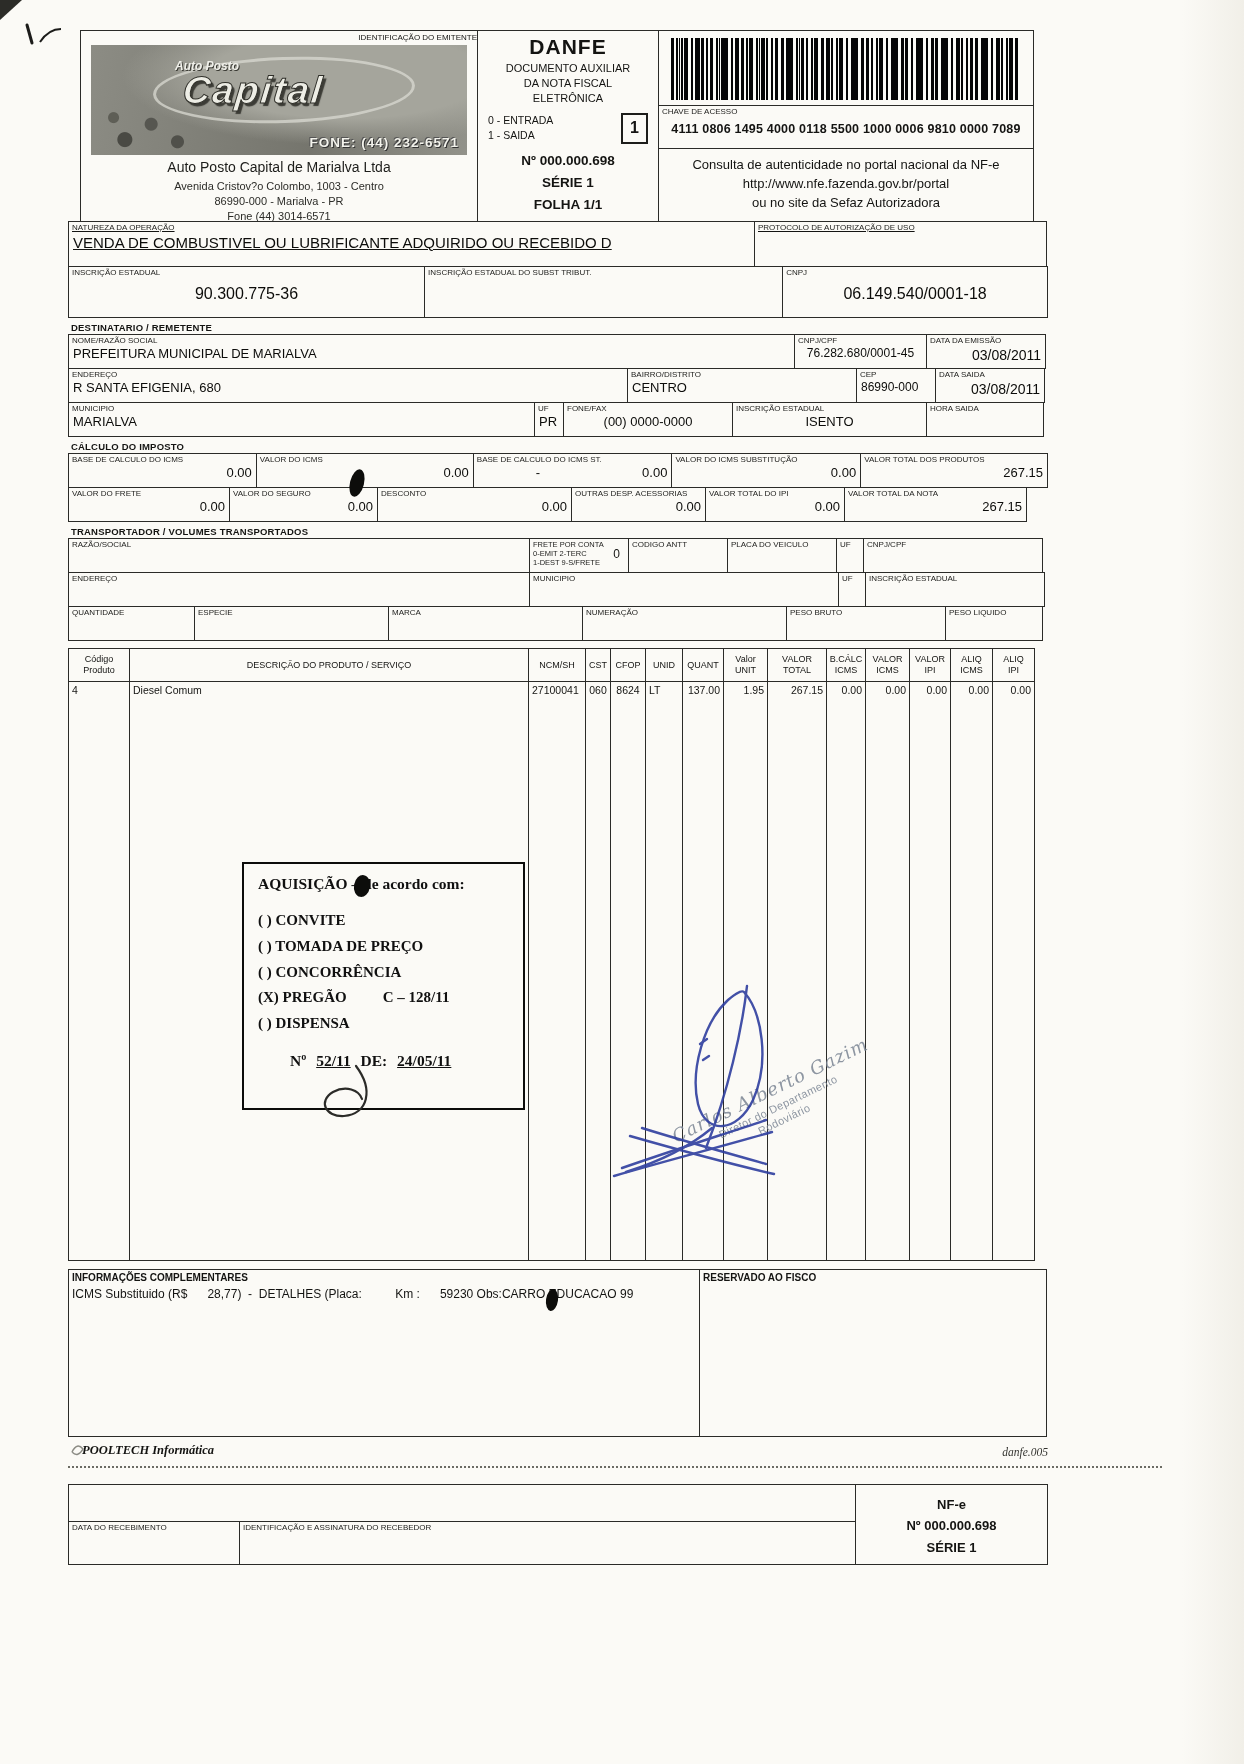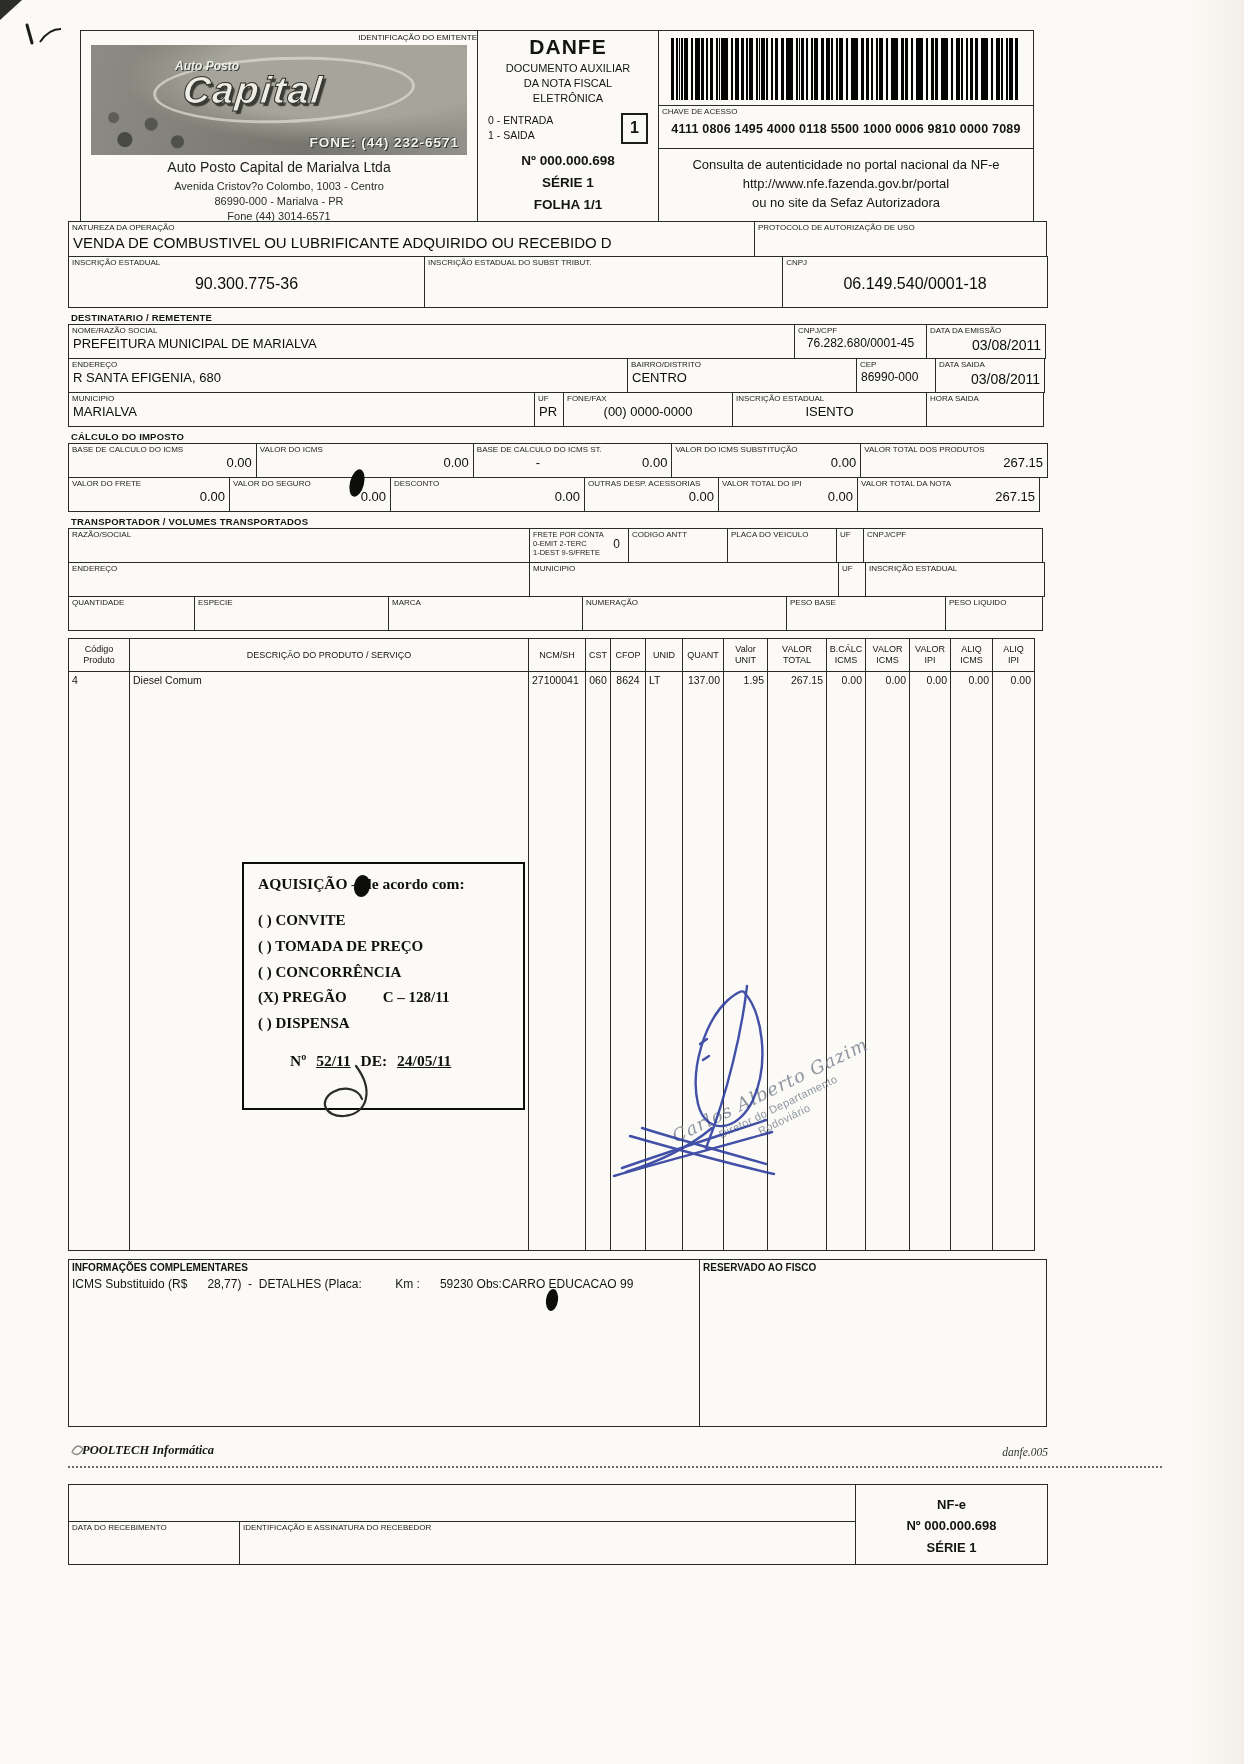--- a/index.html
+++ b/index.html
@@ -57,21 +57,21 @@
   .barcode { height:62px; margin:7px 12px 5px; 
     background:
       repeating-linear-gradient(90deg,#050505 0 2px,transparent 2px 5px),
       repeating-linear-gradient(90deg,#050505 0 1px,transparent 1px 8px),
       repeating-linear-gradient(90deg,#050505 0 3px,transparent 3px 13px);
   }
   .chave { border-top:1px solid #2b2b28; border-bottom:1px solid #2b2b28; height:44px; }
   .chave-val { font-size:12.5px; font-weight:bold; text-align:center; margin-top:5px; letter-spacing:.2px; }
   .consulta { flex:1; font-size:13px; text-align:center; padding-top:7px; line-height:1.45; white-space:pre-line; }
 
-  .h42 { height:36px; } .h52 { height:52px; } .h35 { height:35px; }
+  .h42 { height:46px;text-decoration:underline; } .h52 { height:52px; } .h35 { height:35px; }
 
   
   .ptable { margin-top:7px; }
   .throw { display:flex; }
   .th { border:1px solid #2b2b28; margin-left:-1px; height:34px; display:flex; align-items:center; justify-content:center; text-align:center; font-size:9px; line-height:1.2; white-space:pre-line; padding:0 1px; }
   .th:first-child { margin-left:0; }
   .tbrow { display:flex; margin-top:-1px; }
   .td { border:1px solid #2b2b28; margin-left:-1px; height:580px; font-size:10.5px; padding:2px 3px; overflow:hidden; }
   .td:first-child { margin-left:0; }
 
@@ -262,21 +262,21 @@
       <div class="cell h35" style="width:193px">
         <div class="flabel">VALOR TOTAL DOS PRODUTOS</div>
         <div class="fvalue num">267.15</div>
       </div>
     </div>
     <div class="row">
       <div class="cell h35" style="width:162px">
         <div class="flabel">VALOR DO FRETE</div>
         <div class="fvalue num">0.00</div>
       </div>
-      <div class="cell h35" style="width:162px">
+      <div class="cell h35" style="width:149px">
         <div class="flabel">VALOR DO SEGURO</div>
         <div class="fvalue num">0.00</div>
       </div>
       <div class="cell h35" style="width:195px">
         <div class="flabel">DESCONTO</div>
         <div class="fvalue num">0.00</div>
       </div>
       <div class="cell h35" style="width:135px">
         <div class="flabel">OUTRAS DESP. ACESSORIAS</div>
         <div class="fvalue num">0.00</div>
@@ -336,21 +336,21 @@
       <div class="cell h35" style="width:195px">
         <div class="flabel">ESPECIE</div>
       </div>
       <div class="cell h35" style="width:195px">
         <div class="flabel">MARCA</div>
       </div>
       <div class="cell h35" style="width:205px">
         <div class="flabel">NUMERAÇÃO</div>
       </div>
       <div class="cell h35" style="width:160px">
-        <div class="flabel">PESO BASE</div>
+        <div class="flabel">PESO BRUTO</div>
       </div>
       <div class="cell h35" style="width:98px">
         <div class="flabel">PESO LIQUIDO</div>
       </div>
     </div>
 
     <div class="ptable">
       <div class="throw">
         <div class="th" style="width:62px">Código
 Produto</div>

